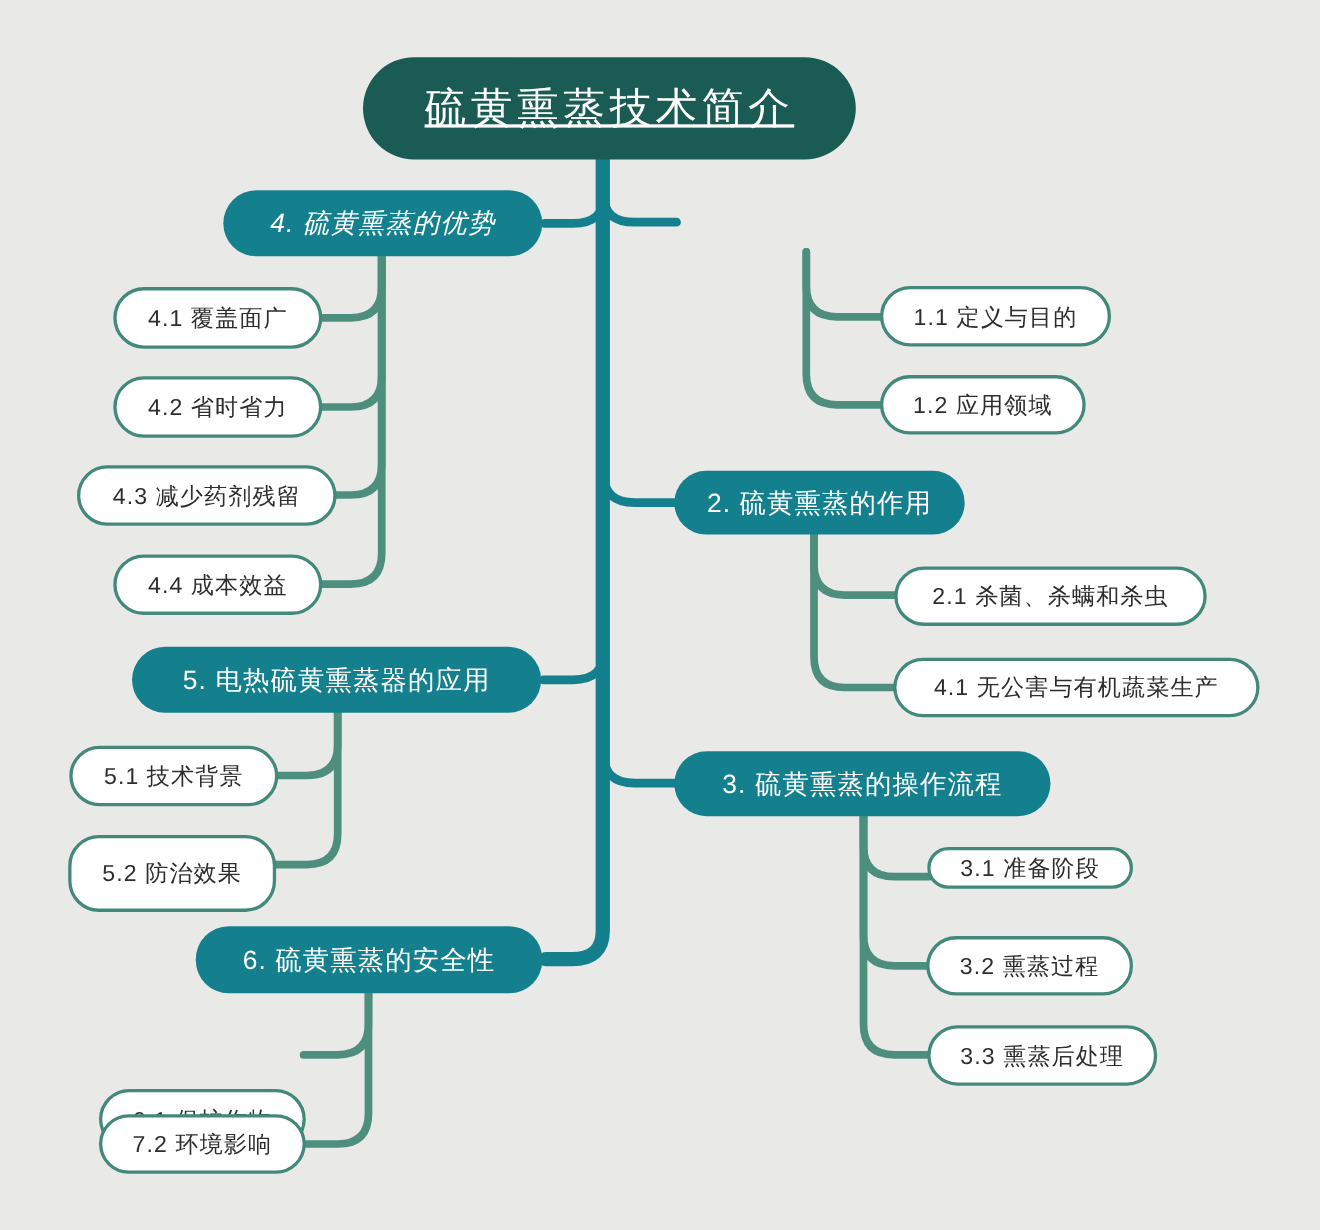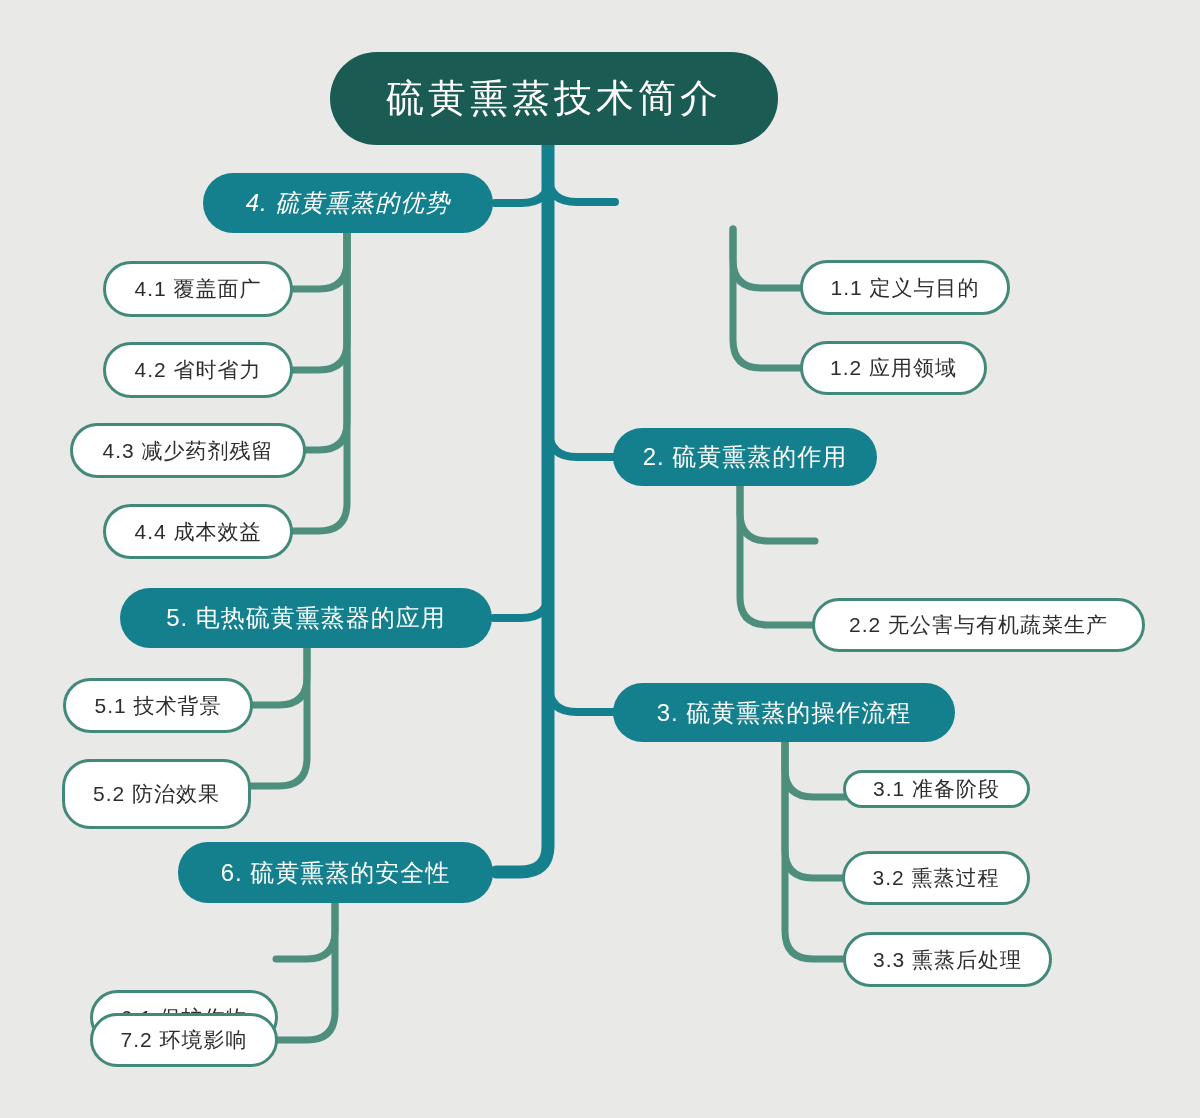--- a/index.html
+++ b/index.html
@@ -111,32 +111,33 @@
     <path class="leaf-line" d="M 347 231 L 347 422 Q 347 450 319 450 L 291 450"></path>
     <path class="leaf-line" d="M 347 231 L 347 503 Q 347 531 319 531 L 291 531"></path>
 
     <path class="leaf-line" d="M 307 646 L 307 677 Q 307 705 279 705 L 251 705"></path>
     <path class="leaf-line" d="M 307 646 L 307 758 Q 307 786 279 786 L 249 786"></path>
 
     <path class="leaf-line" d="M 335 901 L 335 931 Q 335 959 307 959 L 276 959"></path>
     <path class="leaf-line" d="M 335 901 L 335 1012 Q 335 1040 307 1040 L 276 1040"></path>
   </svg>
 
-  <div class="node root-node" style="left:330px;top:52px;width:448px;height:93px;">硫黄熏蒸技术简介</div>
+  <div class="node root-node" style="left:330px;top:52px;width:448px;height:93px;text-decoration:underline;">硫黄熏蒸技术简介</div>
 
   <div class="node branch-node" style="left:613px;top:428px;width:264px;height:58px;">2. 硫黄熏蒸的作用</div>
   <div class="node branch-node" style="left:613px;top:683px;width:342px;height:59px;">3. 硫黄熏蒸的操作流程</div>
   <div class="node branch-node" style="left:203px;top:173px;width:290px;height:60px;font-style:italic;">4. 硫黄熏蒸的优势</div>
   <div class="node branch-node" style="left:120px;top:588px;width:372px;height:60px;">5. 电热硫黄熏蒸器的应用</div>
   <div class="node branch-node" style="left:178px;top:842px;width:315px;height:61px;">6. 硫黄熏蒸的安全性</div>
 
   <div class="node leaf-node" style="left:800px;top:260px;width:210px;height:55px;">1.1 定义与目的</div>
   <div class="node leaf-node" style="left:800px;top:341px;width:187px;height:54px;">1.2 应用领域</div>
 
-  <div class="node leaf-node" style="left:812px;top:598px;width:333px;height:54px;">2.2 无公害与有机蔬菜生产</div>
+  <div class="node leaf-node" style="left:813px;top:515px;width:284px;height:54px;">2.1 杀菌、杀螨和杀虫</div>
+  <div class="node leaf-node" style="left:812px;top:598px;width:333px;height:54px;">4.1 无公害与有机蔬菜生产</div>
 
   <div class="node leaf-node" style="left:843px;top:770px;width:187px;height:38px;">3.1 准备阶段</div>
   <div class="node leaf-node" style="left:842px;top:851px;width:188px;height:54px;">3.2 熏蒸过程</div>
   <div class="node leaf-node" style="left:843px;top:932px;width:209px;height:55px;">3.3 熏蒸后处理</div>
 
   <div class="node leaf-node" style="left:103px;top:261px;width:190px;height:56px;">4.1 覆盖面广</div>
   <div class="node leaf-node" style="left:103px;top:342px;width:190px;height:56px;">4.2 省时省力</div>
   <div class="node leaf-node" style="left:70px;top:423px;width:236px;height:55px;">4.3 减少药剂残留</div>
   <div class="node leaf-node" style="left:103px;top:504px;width:190px;height:55px;">4.4 成本效益</div>
 

